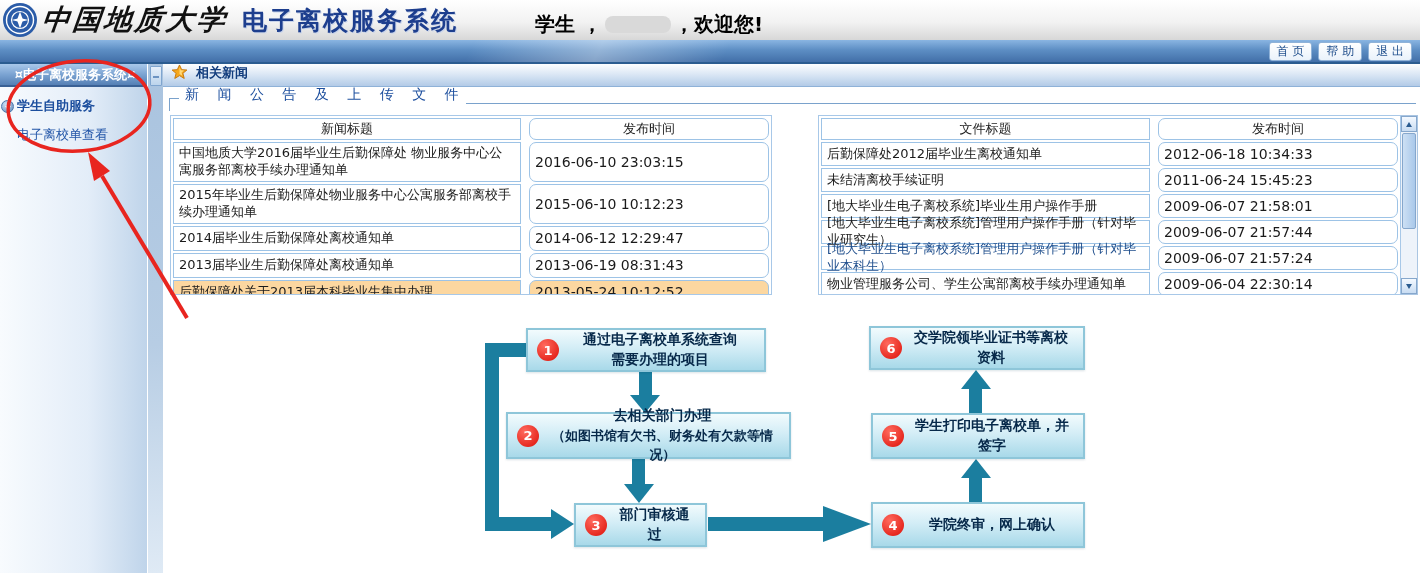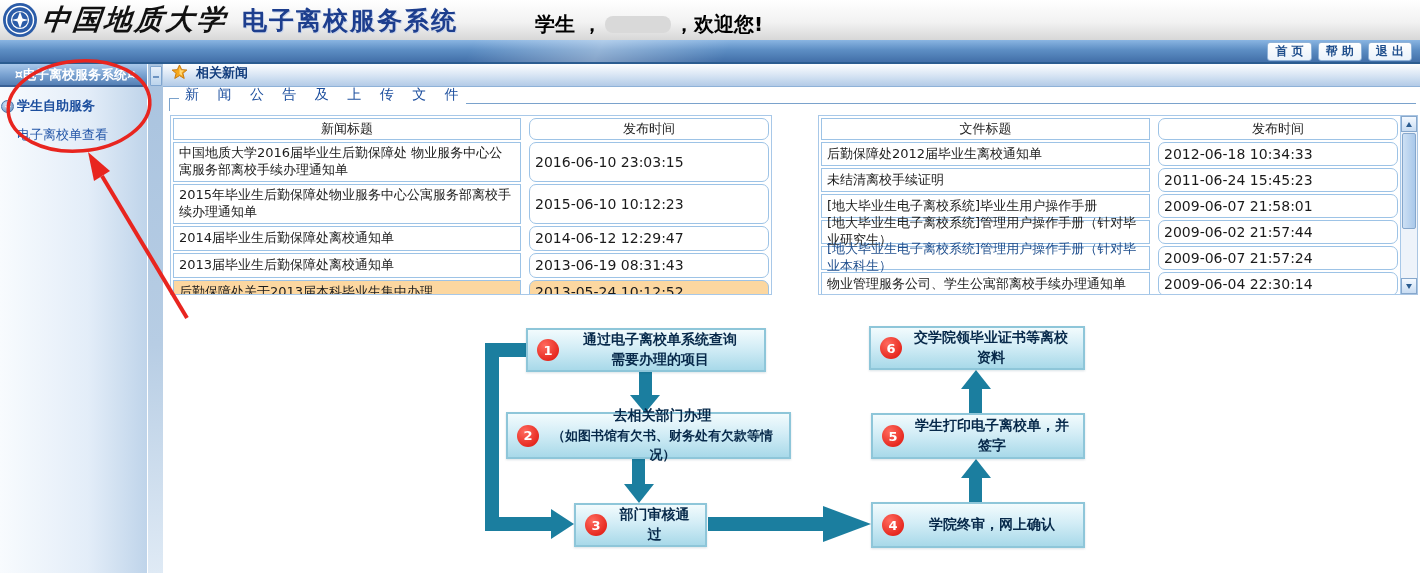--- a/index.html
+++ b/index.html
@@ -31,21 +31,21 @@
     border-bottom:2px solid #2b5c90; position:relative;
     display:flex; justify-content:flex-end; align-items:center; gap:6px; padding-right:8px;
   }
   .nav-bar::before {
     content:""; position:absolute; left:0; top:0; width:60%; height:100%;
     background:linear-gradient(115deg,rgba(255,255,255,0) 55%,rgba(255,255,255,.35) 70%,rgba(255,255,255,0) 85%);
     pointer-events:none;
   }
   .nav-btn {
     background:linear-gradient(180deg,#ffffff,#eaf2fb); border:1px solid #8fb2d8; border-radius:3px;
-    color:#1f4e8c; font-size:12px; font-weight:bold; padding:1px 7px; line-height:15px; cursor:pointer; white-space:nowrap;
+    color:#1f4e8c; font-size:12px; font-weight:normal; padding:1px 7px; line-height:15px; cursor:pointer; white-space:nowrap;
   }
   
   .body-row { display:flex; height:509px; }
   .sidebar {
     width:147px; flex-shrink:0;
     background:linear-gradient(90deg,#f8fbfe 0%,#e3edf8 60%,#bfd4ea 100%);
   }
   .sidebar-header {
     height:23px; line-height:22px;
     background:linear-gradient(180deg,#a9c8ea 0%,#7ba3d2 50%,#5580b5 100%);
@@ -227,21 +227,21 @@
           <div class="t-row">
             <div class="cell title">未结清离校手续证明</div>
             <div class="cell date">2011-06-24 15:45:23</div>
           </div>
           <div class="t-row">
             <div class="cell title">[地大毕业生电子离校系统]毕业生用户操作手册</div>
             <div class="cell date">2009-06-07 21:58:01</div>
           </div>
           <div class="t-row">
             <div class="cell title">[地大毕业生电子离校系统]管理用户操作手册（针对毕业研究生）</div>
-            <div class="cell date">2009-06-02 21:57:44</div>
+            <div class="cell date">2009-06-07 21:57:44</div>
           </div>
           <div class="t-row link">
             <div class="cell title">[地大毕业生电子离校系统]管理用户操作手册（针对毕业本科生）</div>
             <div class="cell date">2009-06-07 21:57:24</div>
           </div>
           <div class="t-row">
             <div class="cell title">物业管理服务公司、学生公寓部离校手续办理通知单</div>
             <div class="cell date">2009-06-04 22:30:14</div>
           </div>
         </div>

